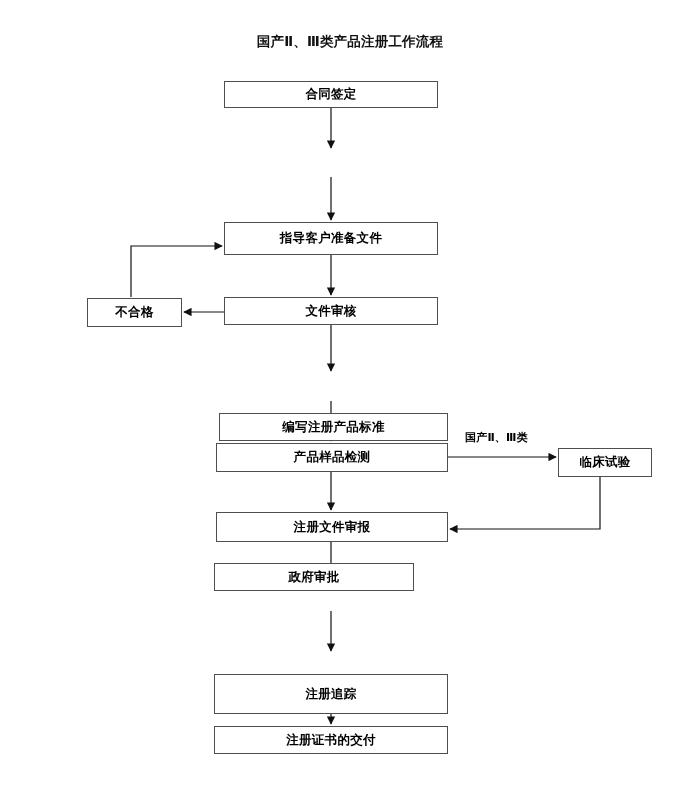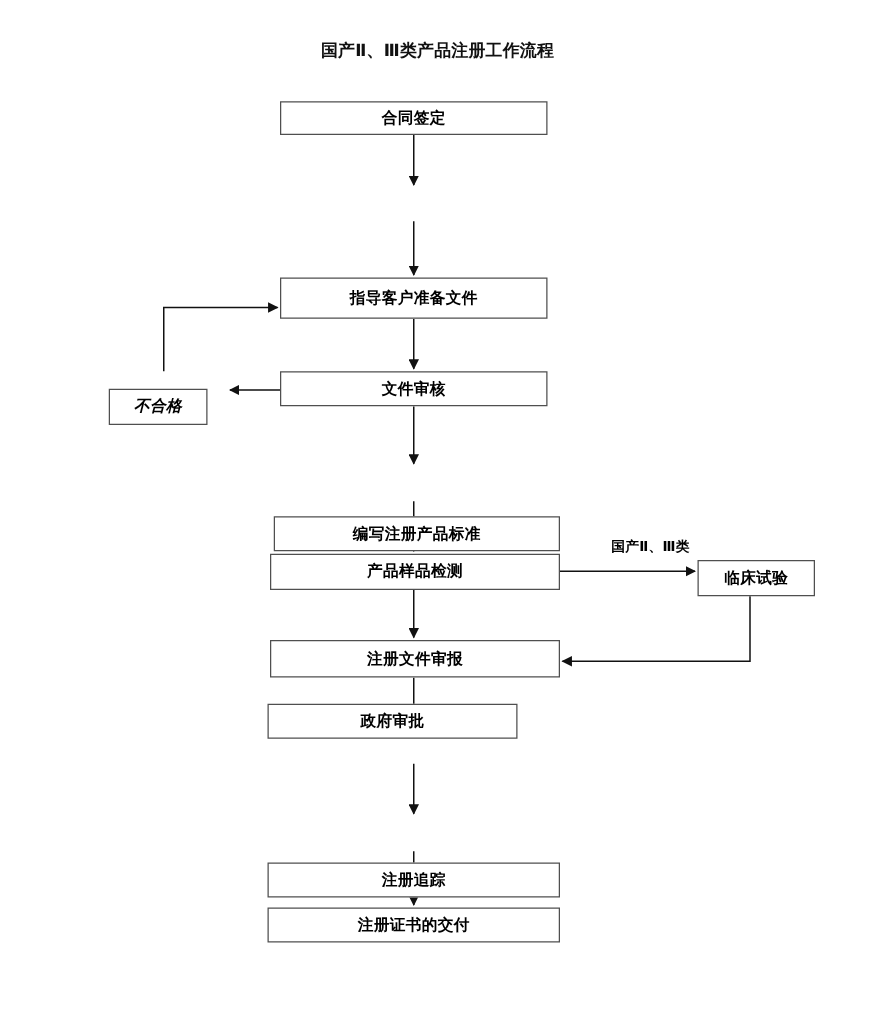--- a/index.html
+++ b/index.html
@@ -58,21 +58,20 @@
     white-space: nowrap;
     text-align: right;
   }
   .edge-label {
     position: absolute;
     font-size: 11px;
     font-weight: bold;
     color: #000000;
     white-space: nowrap;
     letter-spacing: 0.2px;
-    margin-left: 24px;
   }
 </style>
 </head>
 <body>
 
 <div id="canvas">
 
   <div class="title">国产Ⅱ、Ⅲ类产品注册工作流程</div>
 
   <svg id="edges" viewBox="0 0 700 807" width="700" height="807" xmlns="http://www.w3.org/2000/svg">
@@ -117,21 +116,21 @@
 
 
   <div class="node" style="left:224px; top:222px; width:214px; height:33px;">
     <span>指导客户准备文件</span>
   </div>
 
   <div class="node" style="left:224px; top:297px; width:214px; height:28px;">
     <span>文件审核</span>
   </div>
 
-  <div class="node" style="left:87px; top:311px; width:79px; height:29px;font-style:italic;">
+  <div class="node" style="left:87px; top:298px; width:95px; height:29px;">
     <span>不合格</span>
   </div>
 
   <div class="node" style="left:219px; top:373px; width:229px; height:28px;margin-top:40px;">
     <span>编写注册产品标准</span>
   </div>
 
   <div class="node" style="left:216px; top:443px; width:232px; height:29px;">
     <span>产品样品检测</span>
   </div>
@@ -141,21 +140,21 @@
   </div>
 
   <div class="node" style="left:216px; top:512px; width:232px; height:30px;">
     <span>注册文件审报</span>
   </div>
 
   <div class="node" style="left:214px; top:563px; width:200px; height:28px;">
     <span>政府审批</span>
   </div>
 
-  <div class="node" style="left:214px; top:690px; width:234px; height:28px;">
+  <div class="node" style="left:214px; top:674px; width:234px; height:40px;">
     <span>注册追踪</span>
   </div>
 
   <div class="node" style="left:214px; top:726px; width:234px; height:28px;">
     <span>注册证书的交付</span>
   </div>
 
   <div class="edge-label" style="left:465px; top:430px;">国产Ⅱ、Ⅲ类</div>
 
 </div>

